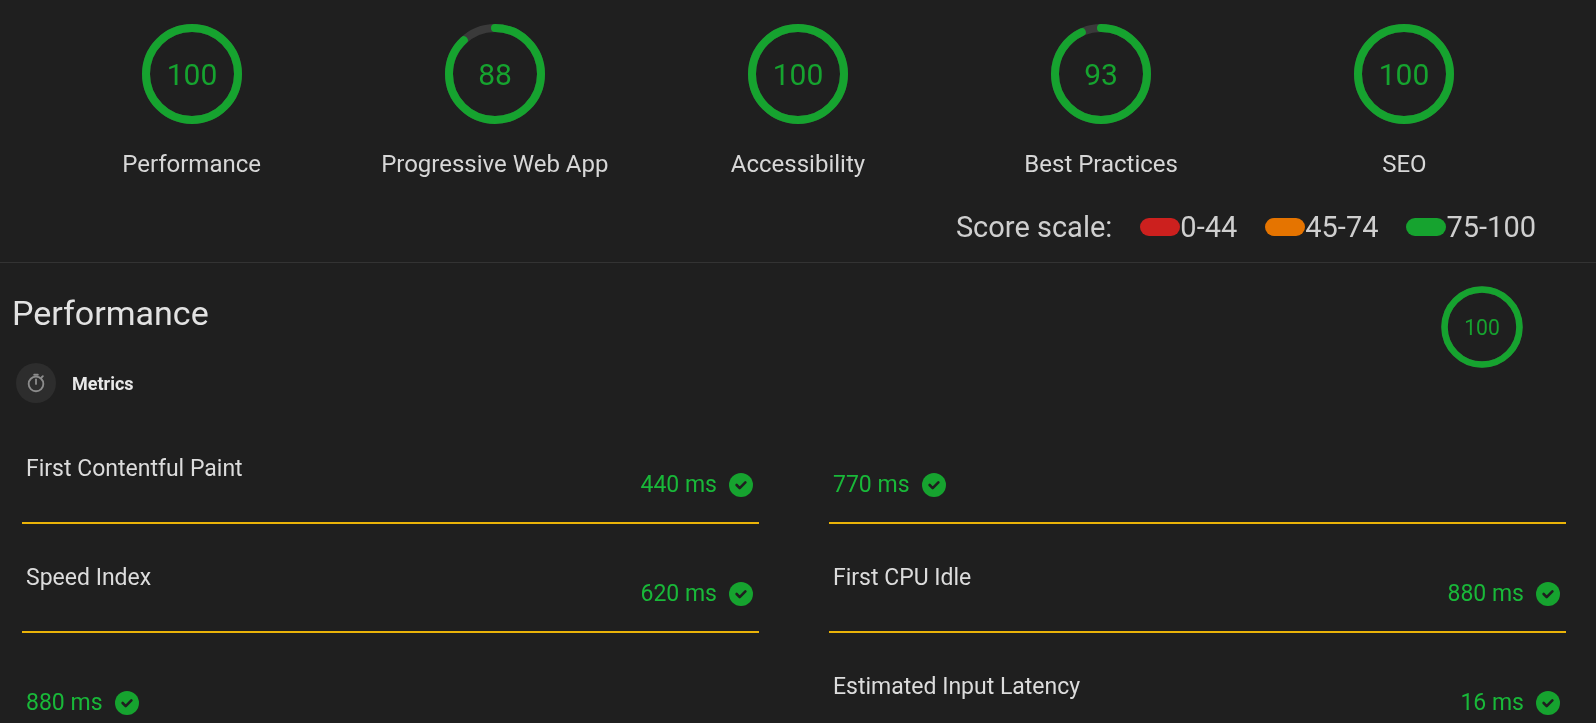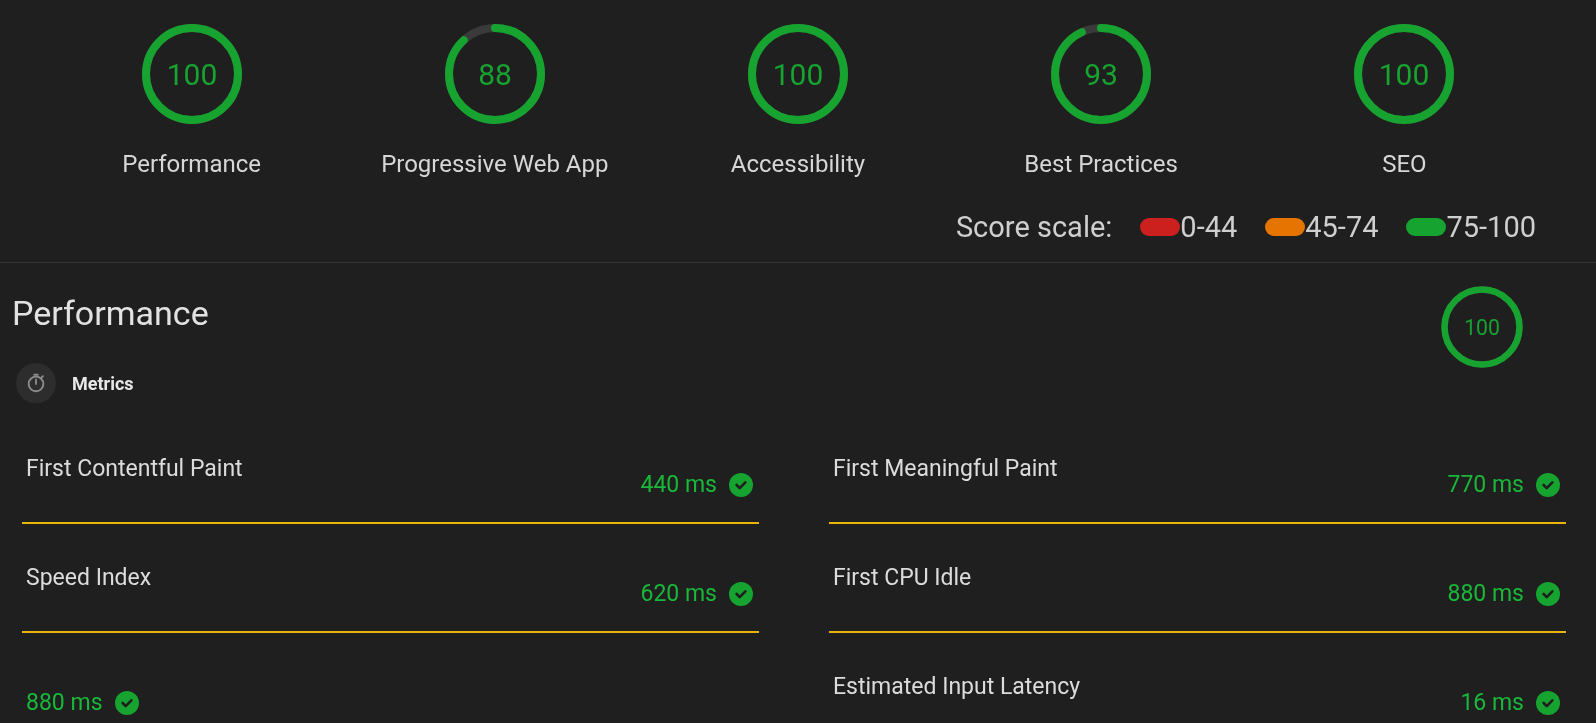--- a/index.html
+++ b/index.html
@@ -257,21 +257,20 @@
         <span>440 ms</span>
         <span class="check-badge">
             <svg viewBox="0 0 16 16">
               <path d="M3 8 L6.5 11.5 L13 5"></path>
             </svg>
           </span>
       </span>
     </div>
 
     <div class="metric-row">
-      <span class="metric-name">First Meaningful Paint</span>
       <span class="metric-value">
         <span>770 ms</span>
         <span class="check-badge">
             <svg viewBox="0 0 16 16">
               <path d="M3 8 L6.5 11.5 L13 5"></path>
             </svg>
           </span>
       </span>
     </div>
 

